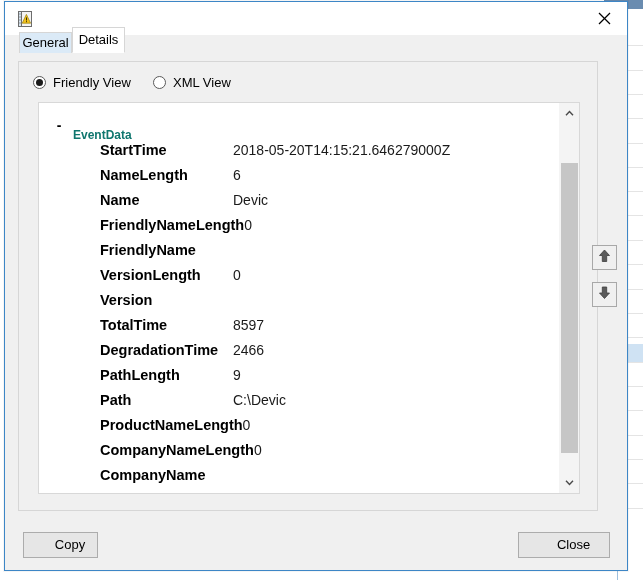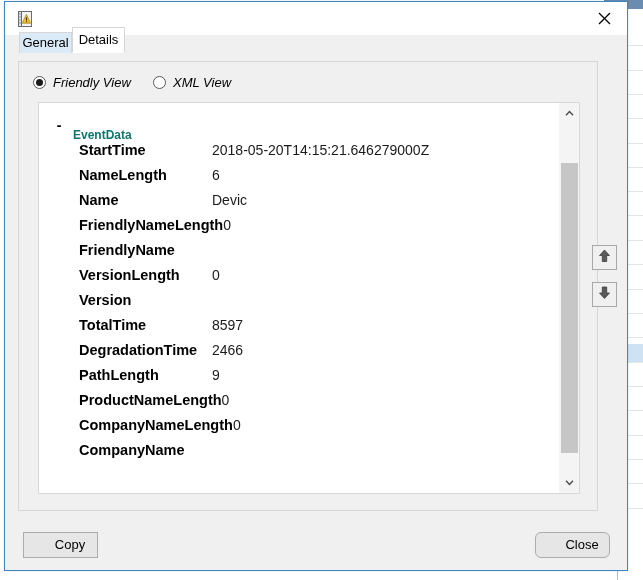--- a/index.html
+++ b/index.html
@@ -186,21 +186,20 @@
     width: 7px; height: 7px;
     margin: -3.5px 0 0 -3.5px;
     border-radius: 50%;
     background: #1a1a1a;
   }
   .radio-label {
     margin-left: 7px;
     font-size: 13px;
     color: #000000;
     white-space: nowrap;
-    font-style: italic;
   }
 
   
   .detailbox {
     position: absolute;
     left: 19px;
     top: 40px;
     width: 542px;
     height: 392px;
     background: #ffffff;
@@ -242,21 +241,21 @@
     left: 34px;
     top: 11px;
     line-height: 22px;
     font-size: 12px;
     font-weight: bold;
     color: #0f766e;
   }
 
   .fields {
     position: relative;
-    padding-left: 40px;
+    padding-left: 61px;
   }
   .field-row {
     position: relative;
     height: 25px;
     white-space: nowrap;
   }
   .field-name {
     display: inline-block;
     min-width: 133px;
     font-size: 14.5px;
@@ -330,21 +329,21 @@
     border: 1px solid #acacac;
     box-sizing: border-box;
     font-size: 13px;
     color: #000000;
     text-align: center;
     line-height: 24px;
     cursor: default;
     padding-left: 19px;
   }
   .btn-copy { left: 18px; top: 530px; width: 75px; }
-  .btn-close { right: 17px; top: 530px; width: 75px; border-radius: 6px; }
+  .btn-close { right: 17px; top: 530px; width: 92px; }
 </style>
 </head>
 <body>
 
 <div id="root">
 
   <div class="bg-layer">
     <div class="bg-topstrip"></div>
     <div class="bg-list">
         <div class="bg-row" style="top: 18px;">d L</div>
@@ -423,20 +422,21 @@
               <div class="field-row"><span class="field-name">StartTime</span><span class="field-value">2018-05-20T14:15:21.646279000Z</span></div>
               <div class="field-row"><span class="field-name">NameLength</span><span class="field-value">6</span></div>
               <div class="field-row"><span class="field-name">Name</span><span class="field-value">Devic</span></div>
               <div class="field-row"><span class="field-name">FriendlyNameLength</span><span class="field-value">0</span></div>
               <div class="field-row"><span class="field-name">FriendlyName</span><span class="field-value"></span></div>
               <div class="field-row"><span class="field-name">VersionLength</span><span class="field-value">0</span></div>
               <div class="field-row"><span class="field-name">Version</span><span class="field-value"></span></div>
               <div class="field-row"><span class="field-name">TotalTime</span><span class="field-value">8597</span></div>
               <div class="field-row"><span class="field-name">DegradationTime</span><span class="field-value">2466</span></div>
               <div class="field-row"><span class="field-name">PathLength</span><span class="field-value">9</span></div>
+              <div class="field-row"><span class="field-name">Path</span><span class="field-value">C:\Devic</span></div>
               <div class="field-row"><span class="field-name">ProductNameLength</span><span class="field-value">0</span></div>
               <div class="field-row"><span class="field-name">CompanyNameLength</span><span class="field-value">0</span></div>
               <div class="field-row"><span class="field-name">CompanyName</span><span class="field-value"></span></div>
             </div>
         </div>
 
         <div class="vscroll">
           <div class="vscroll-btn vscroll-up">
             <svg width="9" height="7" viewBox="0 0 9 7">
               <polyline points="1,5.3 4.5,1.5 8,5.3" fill="none" stroke="#4a4a4a" stroke-width="1.4"></polyline>

